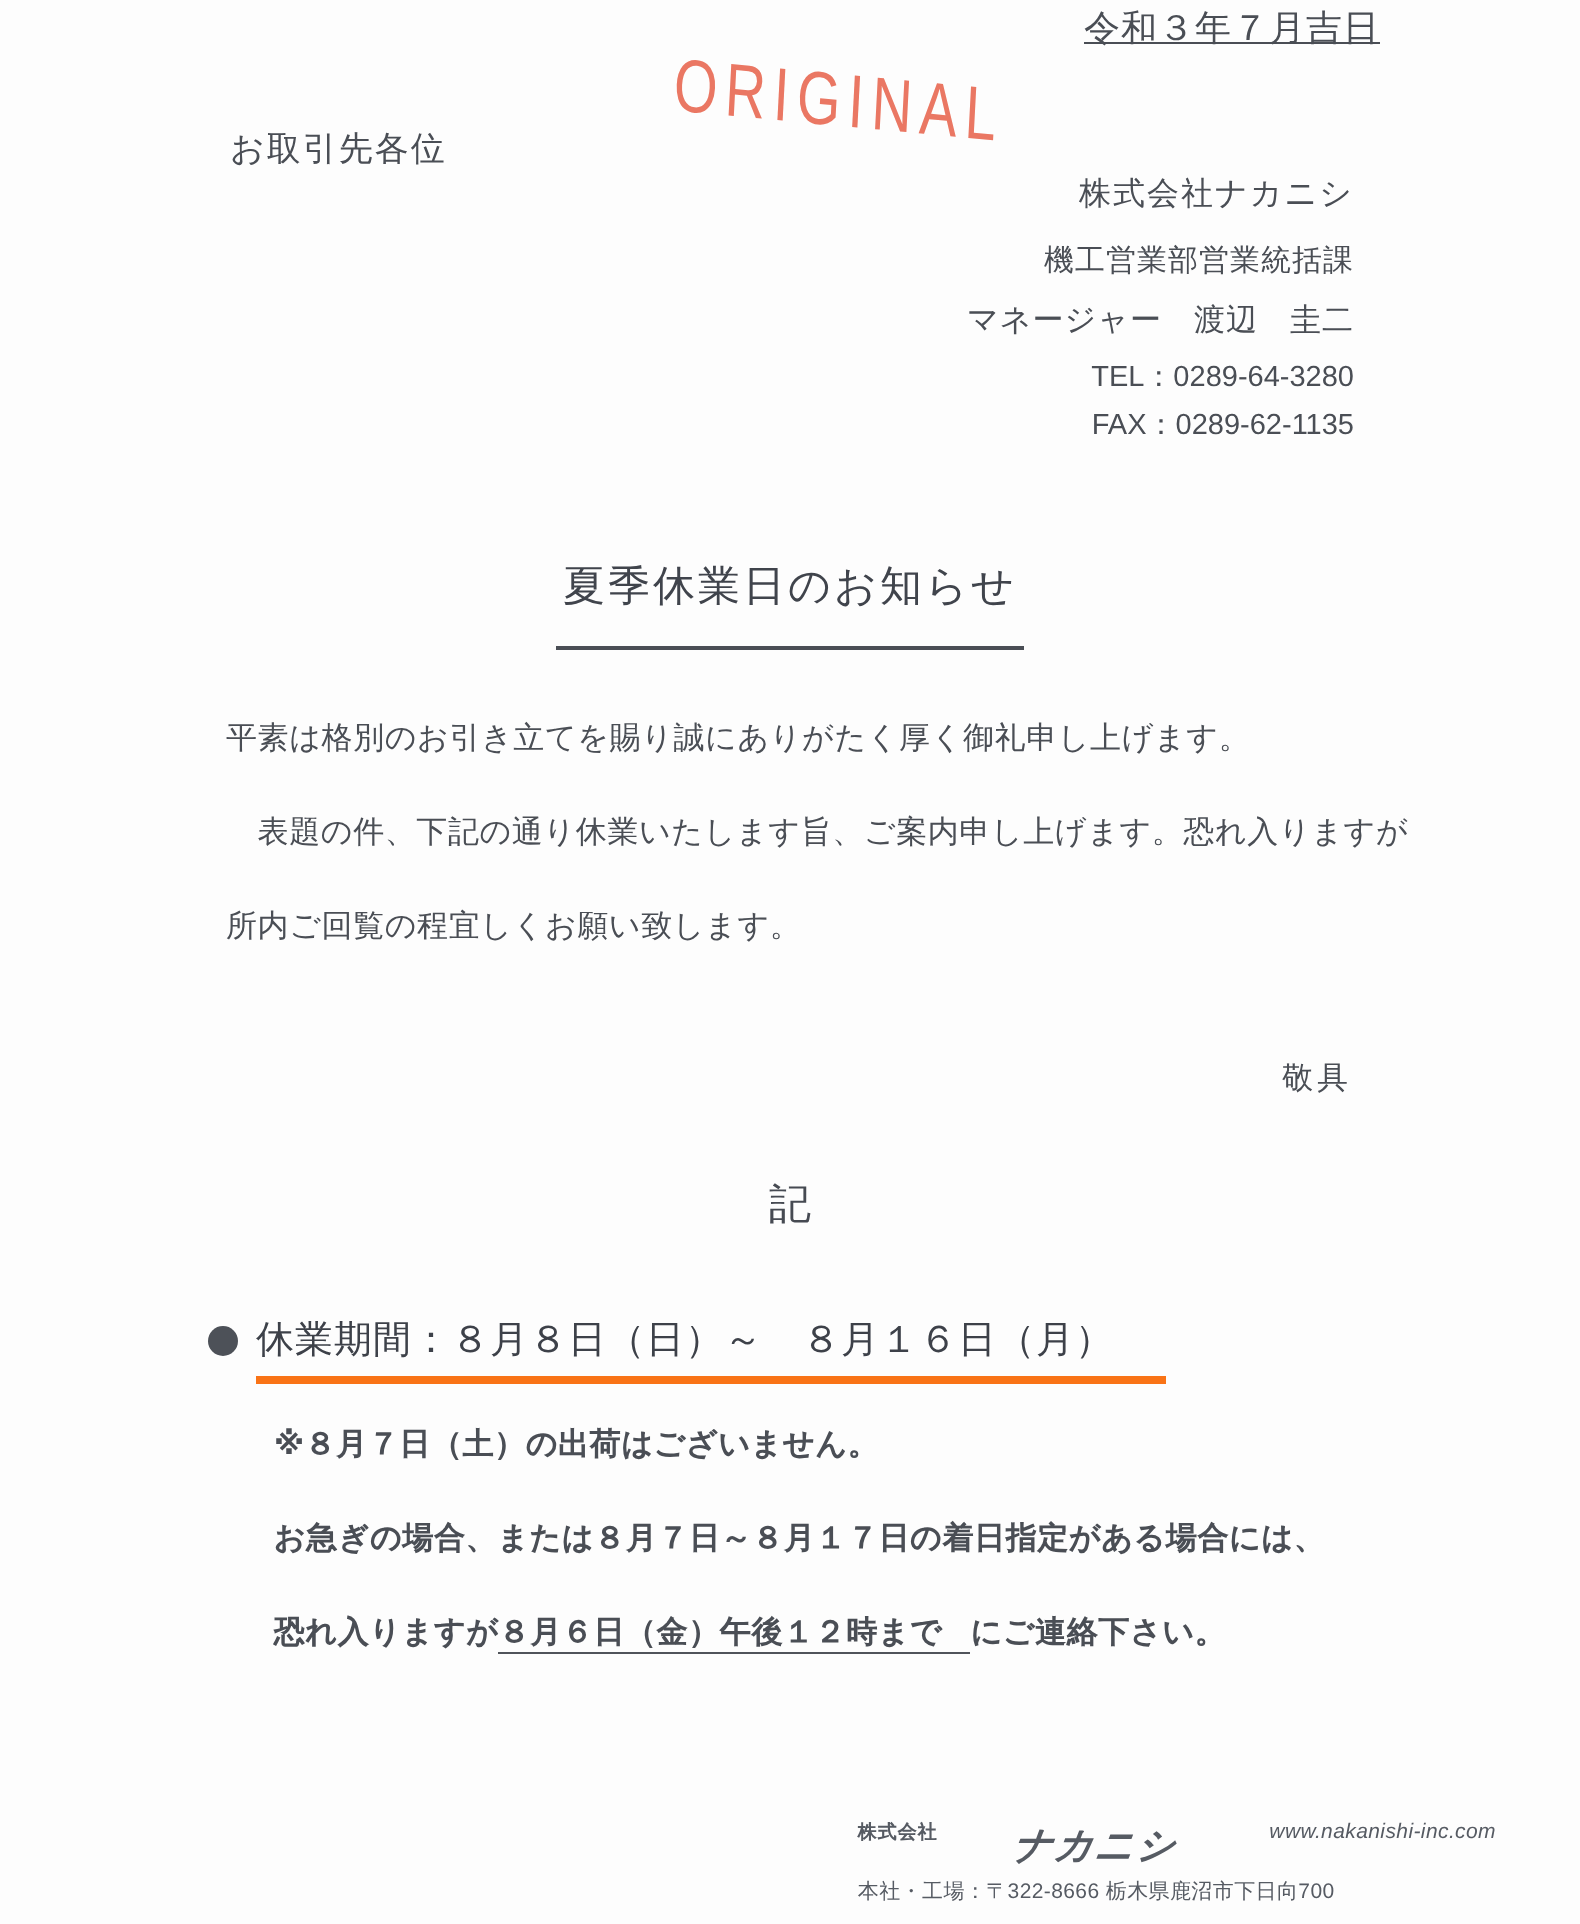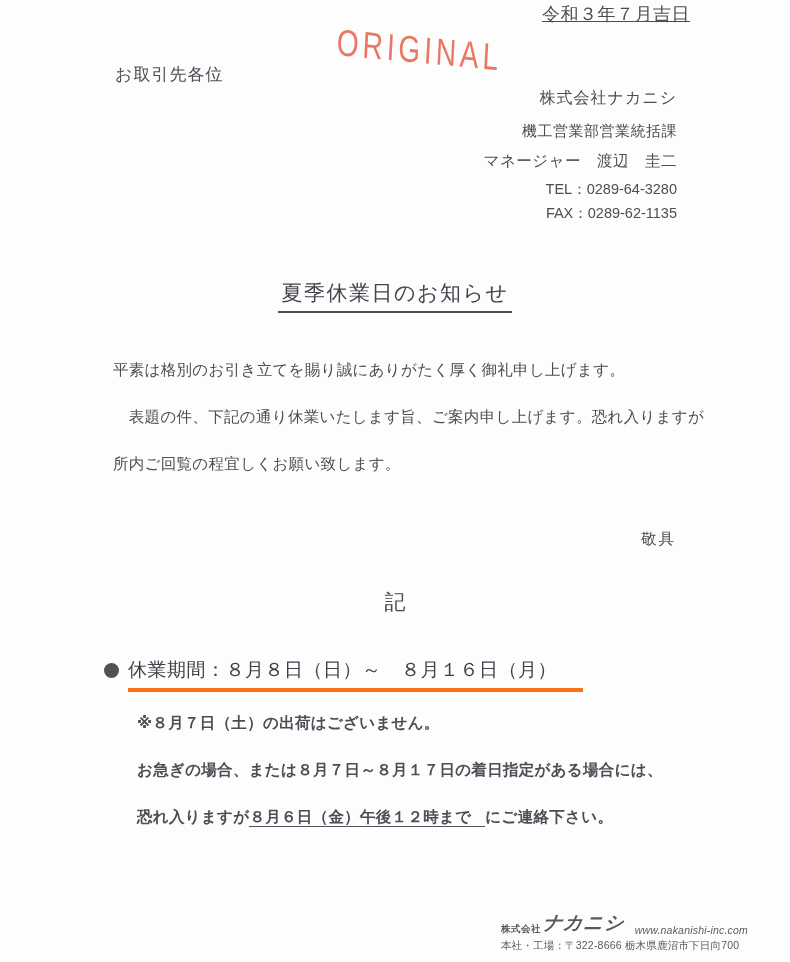--- a/index.html
+++ b/index.html
@@ -68,21 +68,21 @@
     left: 0;
     width: 100%;
     text-align: center;
   }
   .title-wrap .title-text {
     display: inline-block;
     font-size: 21px;
     color: #40444c;
     letter-spacing: 1.5px;
     border-bottom: 2px solid #4a4e55;
-    padding: 0 4px 4px 4px;
+    padding: 0 4px 16px 4px;
   }
 
   .body-block {
     position: absolute;
     top: 346px;
     left: 113px;
     right: 55px;
     font-size: 15.5px;
     line-height: 47px;
     letter-spacing: 0.3px;
@@ -150,22 +150,23 @@
 
   .footer {
     position: absolute;
     right: 42px;
     bottom: 9px;
     color: #565b63;
     text-align: left;
   }
   .footer .logo-row {
     display: flex;
-    align-items: flex-end;
-    white-space: nowrap;
+    align-items: flex-start;
+    white-space: nowrap;
+    gap: 36px;
   }
   .footer .company-prefix {
     font-size: 9.5px;
     font-weight: bold;
     letter-spacing: 0.5px;
   }
   .footer .company-name {
     font-size: 19px;
     font-weight: bold;
     font-style: italic;

